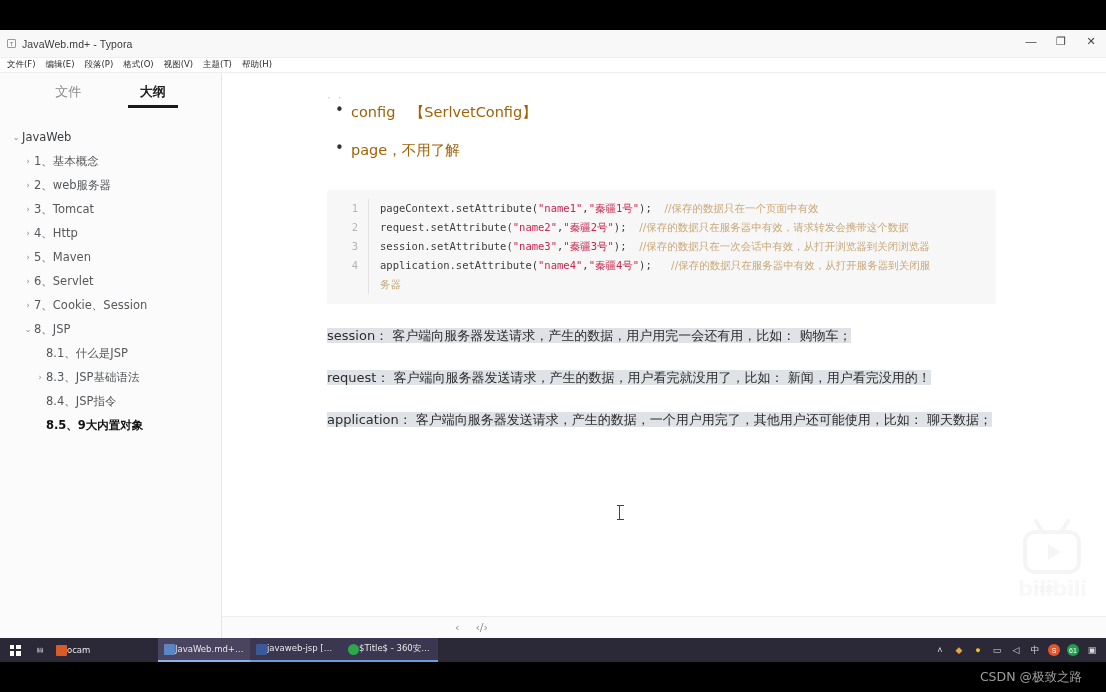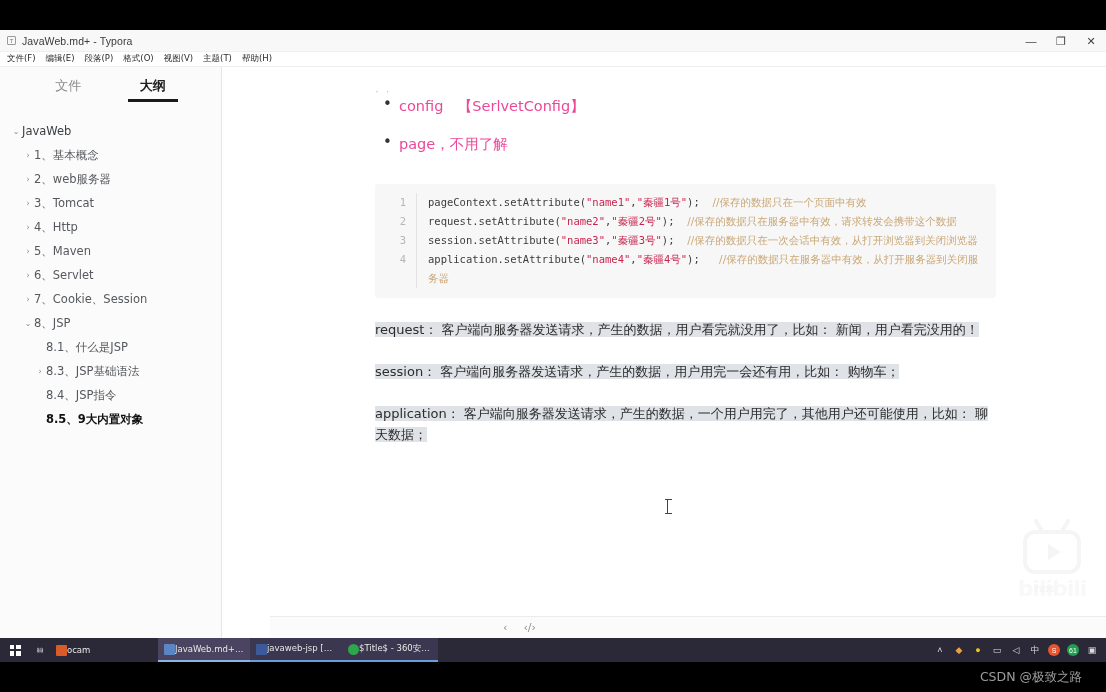--- a/index.html
+++ b/index.html
@@ -11,36 +11,36 @@
   }
   #screen { position: relative; width: 1106px; height: 692px; background: #000; }
 
   
   .top-black { position: absolute; left:0; top:0; width:1106px; height:30px; background:#000; }
 
   
   .window { position:absolute; left:0; top:30px; width:1106px; height:608px; background:#fff;
             display:flex; flex-direction:column; }
 
-  .titlebar { height:22px; background:#f8f8f8; display:flex; align-items:center;
+  .titlebar { height:28px; background:#f8f8f8; display:flex; align-items:center;
               border-bottom:1px solid #efefef; position:relative; }
   .title-icon { width:9px; height:9px; margin-left:7px; margin-right:6px;
                 border:1px solid #9a9a9a; border-radius:1px; font-size:6px; color:#777;
                 line-height:8px; text-align:center; }
   .title-text { font-size:10.5px; color:#3a3a3a; letter-spacing:0.1px; }
   .win-controls { position:absolute; right:0; top:0; height:22px; display:flex; }
   .wc { width:30px; height:22px; display:flex; align-items:center; justify-content:center;
         font-size:11px; color:#444; }
 
   .menubar { height:15px; background:#fff; display:flex; align-items:center;
              padding-left:7px; gap:10px; border-bottom:1px solid #eee; }
   .menu-item { font-size:8.5px; color:#2b2b2b; white-space:nowrap;
                font-family:"DejaVu Sans", sans-serif; }
 
-  .body-area { flex:1; display:flex; min-height:0;gap:48px; }
+  .body-area { flex:1; display:flex; min-height:0; }
 
   
   .sidebar { width:222px; background:#fbfbfb; border-right:1px solid #e6e6e6;
              display:flex; flex-direction:column; }
   .side-tabs { display:flex; height:44px; align-items:center; justify-content:space-around;
                padding:0 26px; }
   .side-tab { font-size:13px; color:#8b8b8b; padding-bottom:7px; position:relative;
               font-family:"DejaVu Sans", sans-serif; }
   .side-tab.active { color:#222; font-weight:bold; }
   .side-tab.active::after { content:""; position:absolute; left:-12px; right:-12px; bottom:0;
@@ -59,21 +59,21 @@
   
   .editor-wrap { flex:1; display:flex; flex-direction:column; background:#fff; min-width:0; }
   .editor { flex:1; overflow:hidden; position:relative; padding:0 0 0 0; }
   .doc { padding:18px 110px 0 105px; }
 
   .cut-line { font-size:11px; color:#bdbdbd; letter-spacing:2px; height:10px;
               overflow:hidden; margin-bottom:2px; }
 
   ul.bl { list-style:none; margin:0 0 0 0; padding:0; }
   ul.bl li { position:relative; padding-left:24px; margin-bottom:19px; font-size:14.5px;
-             color:#ec4899; font-family:"DejaVu Sans", sans-serif; }
+             color:#a16207; font-family:"DejaVu Sans", sans-serif; }
   ul.bl li::before { content:"•"; position:absolute; left:8px; top:-2px; font-size:15px; color:#333; }
 
   .codeblock { margin-top:30px; background:#f8f7f7; border-radius:3px;
                padding:9px 10px 10px 10px; display:flex; }
   .gutter { width:22px; text-align:right; padding-right:10px; border-right:1px solid #e4e2e2;
             color:#b9b4b4; font-size:10.5px; line-height:19px;
             font-family:"DejaVu Sans Mono", monospace; flex:0 0 32px; }
   .code { padding-left:11px; font-family:"DejaVu Sans Mono", monospace; font-size:10.5px;
           line-height:19px; color:#3c3c3c; white-space:nowrap; }
   .code .ln { white-space:nowrap; }
@@ -258,24 +258,24 @@
                   <span>session.setAttribute(</span><span class="str">"name3"</span><span>,</span><span class="str">"秦疆3号"</span><span>);</span>&nbsp;&nbsp;<span class="cmt">//保存的数据只在一次会话中有效，从打开浏览器到关闭浏览器</span>
                 </div>
                 <div class="ln">
                   <span>application.setAttribute(</span><span class="str">"name4"</span><span>,</span><span class="str">"秦疆4号"</span><span>);</span>&nbsp;&nbsp;<span class="cmt">&nbsp;&nbsp;//保存的数据只在服务器中有效，从打开服务器到关闭服</span>
                 </div>
                 <div class="ln wrapline">务器</div>
               </div>
             </div>
 
             <div class="para">
+              <span class="hl">session： 客户端向服务器发送请求，产生的数据，用户用完一会还有用，比如： 购物车；</span>
+            </div>
+            <div class="para">
               <span class="hl">request： 客户端向服务器发送请求，产生的数据，用户看完就没用了，比如： 新闻，用户看完没用的！</span>
-            </div>
-            <div class="para">
-              <span class="hl">session： 客户端向服务器发送请求，产生的数据，用户用完一会还有用，比如： 购物车；</span>
             </div>
             <div class="para">
               <span class="hl">application： 客户端向服务器发送请求，产生的数据，一个用户用完了，其他用户还可能使用，比如： 聊天数据；</span>
             </div>
 
           </div>
 
           <div class="caret-i"></div>
 
           <div class="bili">

